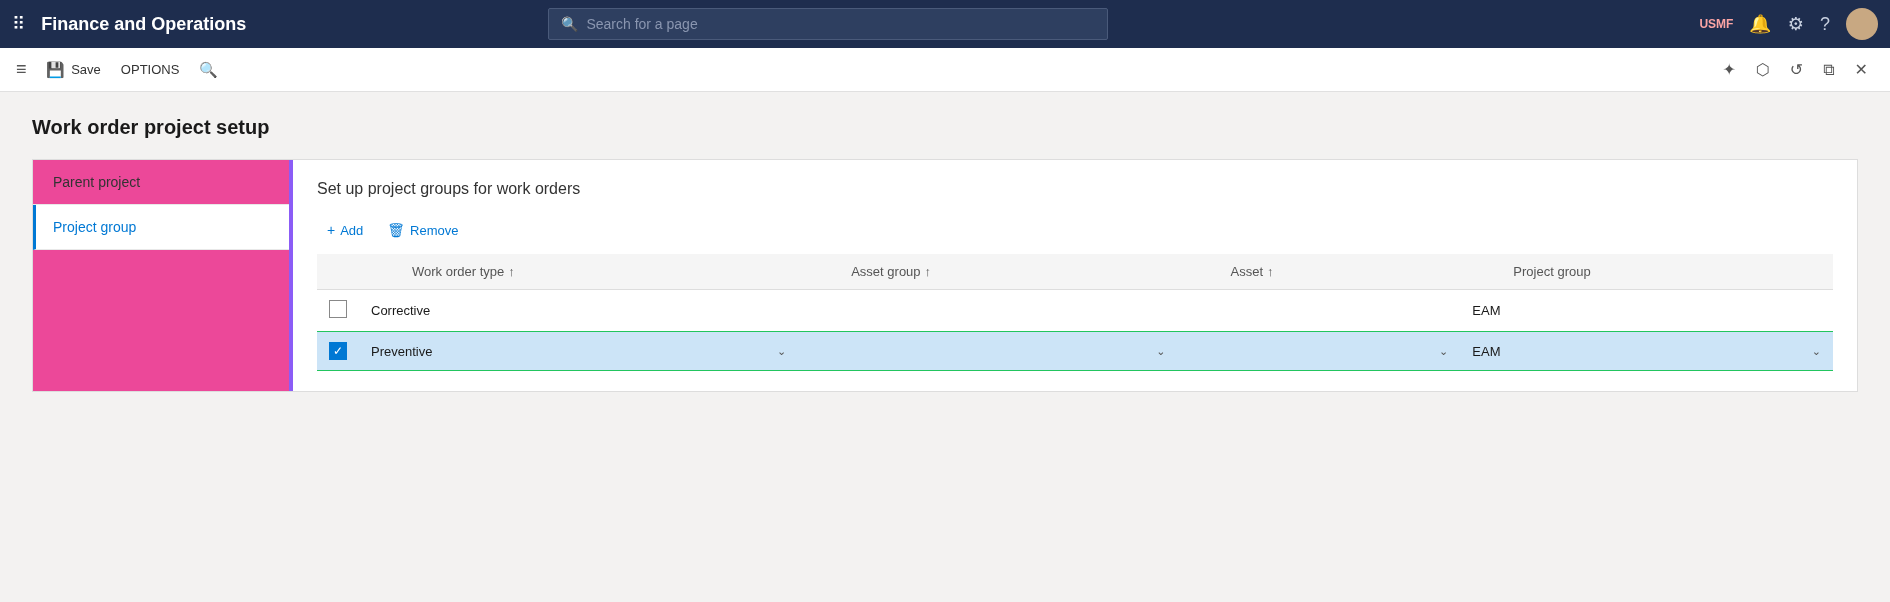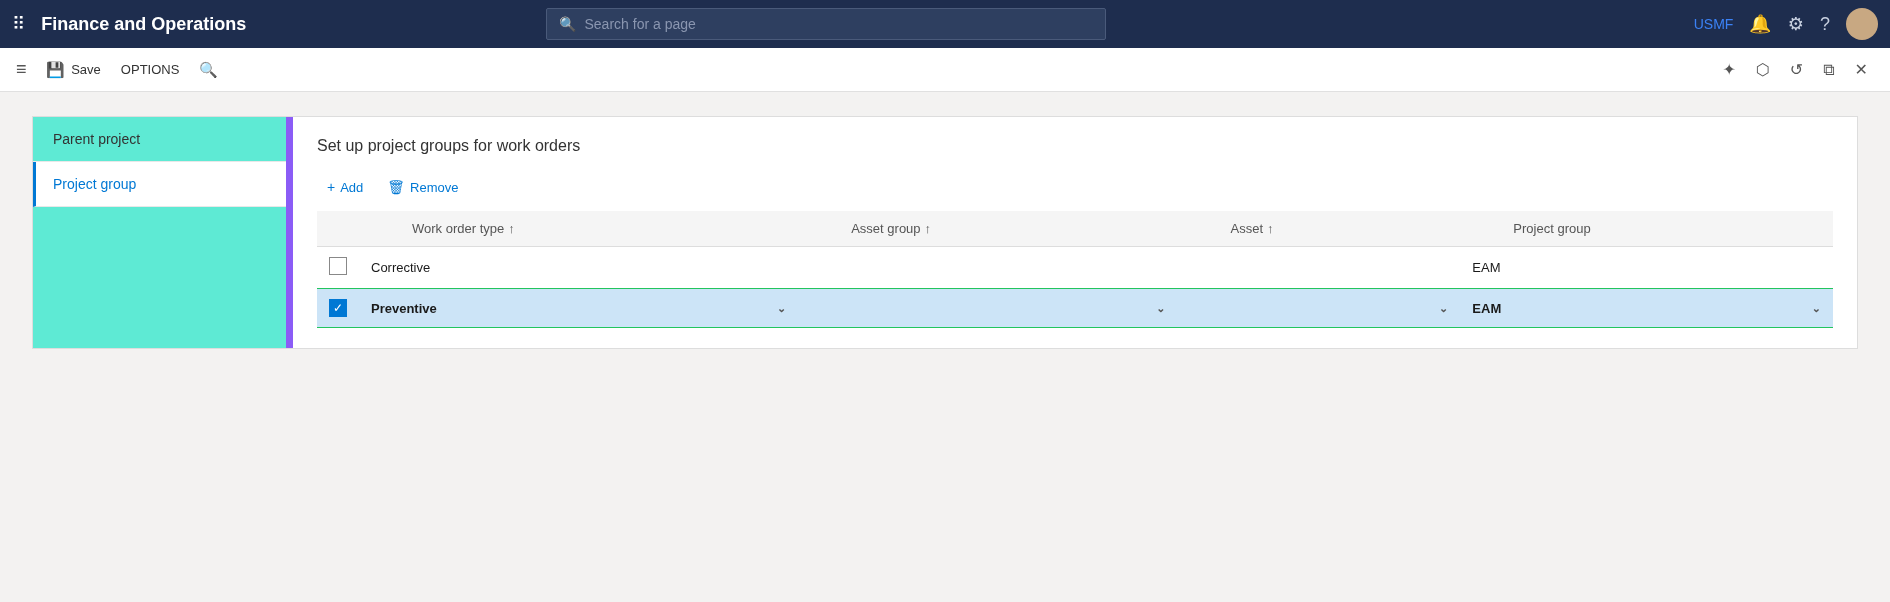--- a/index.html
+++ b/index.html
@@ -49,23 +49,23 @@
     }
     .top-nav .search-bar input::placeholder { color: #8a96b0; }
     .top-nav .search-icon-nav { color: #8a96b0; font-size: 14px; }
     .top-nav .nav-right {
       display: flex;
       align-items: center;
       gap: 16px;
       margin-left: auto;
     }
     .top-nav .nav-right .company-label {
-      color: #3b82f6;
-      font-size: 14px;
-      font-weight: 400;
+      color: #fca5a5;
+      font-size: 12px;
+      font-weight: 700;
     }
     .top-nav .nav-right .icon-btn {
       color: #c8d0e0;
       font-size: 18px;
       cursor: pointer;
     }
     .top-nav .avatar {
       width: 32px;
       height: 32px;
       border-radius: 50%;
@@ -131,22 +131,22 @@
     
     .panels {
       display: flex;
       gap: 0;
       background: #fff;
       border: 1px solid #ddd;
     }
     .left-panel {
       width: 260px;
       min-width: 260px;
-      background: #5eead4;
-      border-right: 7px solid #8b5cf6;
+      background: #ec4899;
+      border-right: 4px solid #8b5cf6;
     }
     .left-panel .nav-item {
       padding: 14px 20px;
       cursor: pointer;
       color: #333;
       font-size: 14px;
       border-bottom: 1px solid #e8e8e8;
     }
     .left-panel .nav-item.active {
       background: #fff;
@@ -239,21 +239,20 @@
       border: 1px solid #888;
       background: #fff;
     }
 
     
     .dropdown-cell {
       display: flex;
       align-items: center;
       justify-content: space-between;
       gap: 16px;
-      font-weight: bold;
     }
     .dropdown-cell .dd-arrow {
       color: #555;
       font-size: 11px;
     }
 
     
     .right-panel-scroll {
       max-height: 340px;
       overflow-y: auto;
@@ -296,20 +295,21 @@
   <div class="toolbar-right">
     <span class="icon-btn">✦</span>
     <span class="icon-btn">⬡</span>
     <span class="icon-btn">↺</span>
     <span class="icon-btn">⧉</span>
     <span class="icon-btn">✕</span>
   </div>
 </div>
 
 <div class="main-content">
+  <h1 class="page-title">Work order project setup</h1>
 
   <div class="panels">
 
     <div class="left-panel">
       <div class="nav-item">
         <span>Parent project</span>
       </div>
       <div class="nav-item active">
         <span>Project group</span>
       </div>

